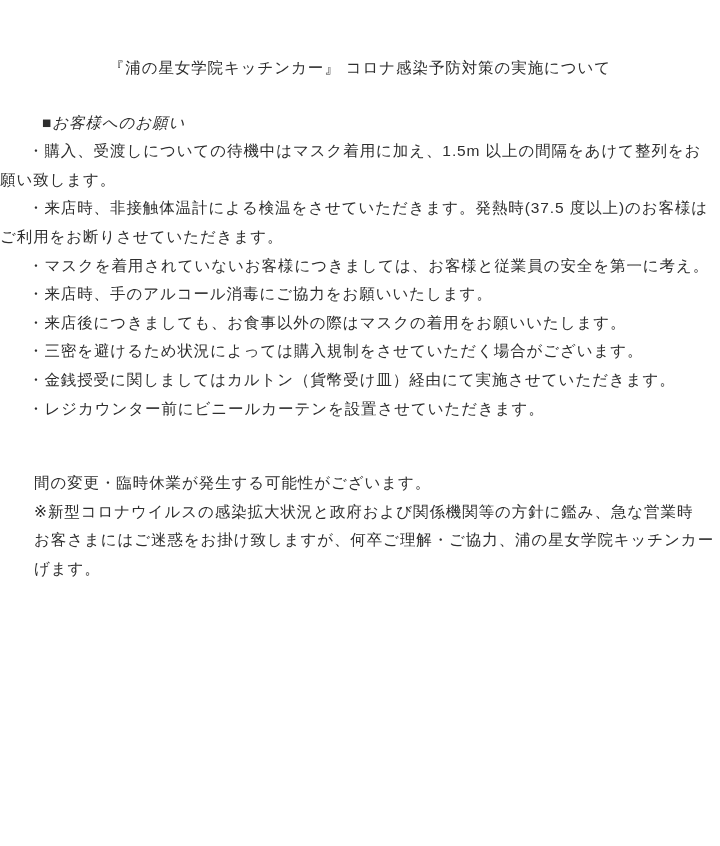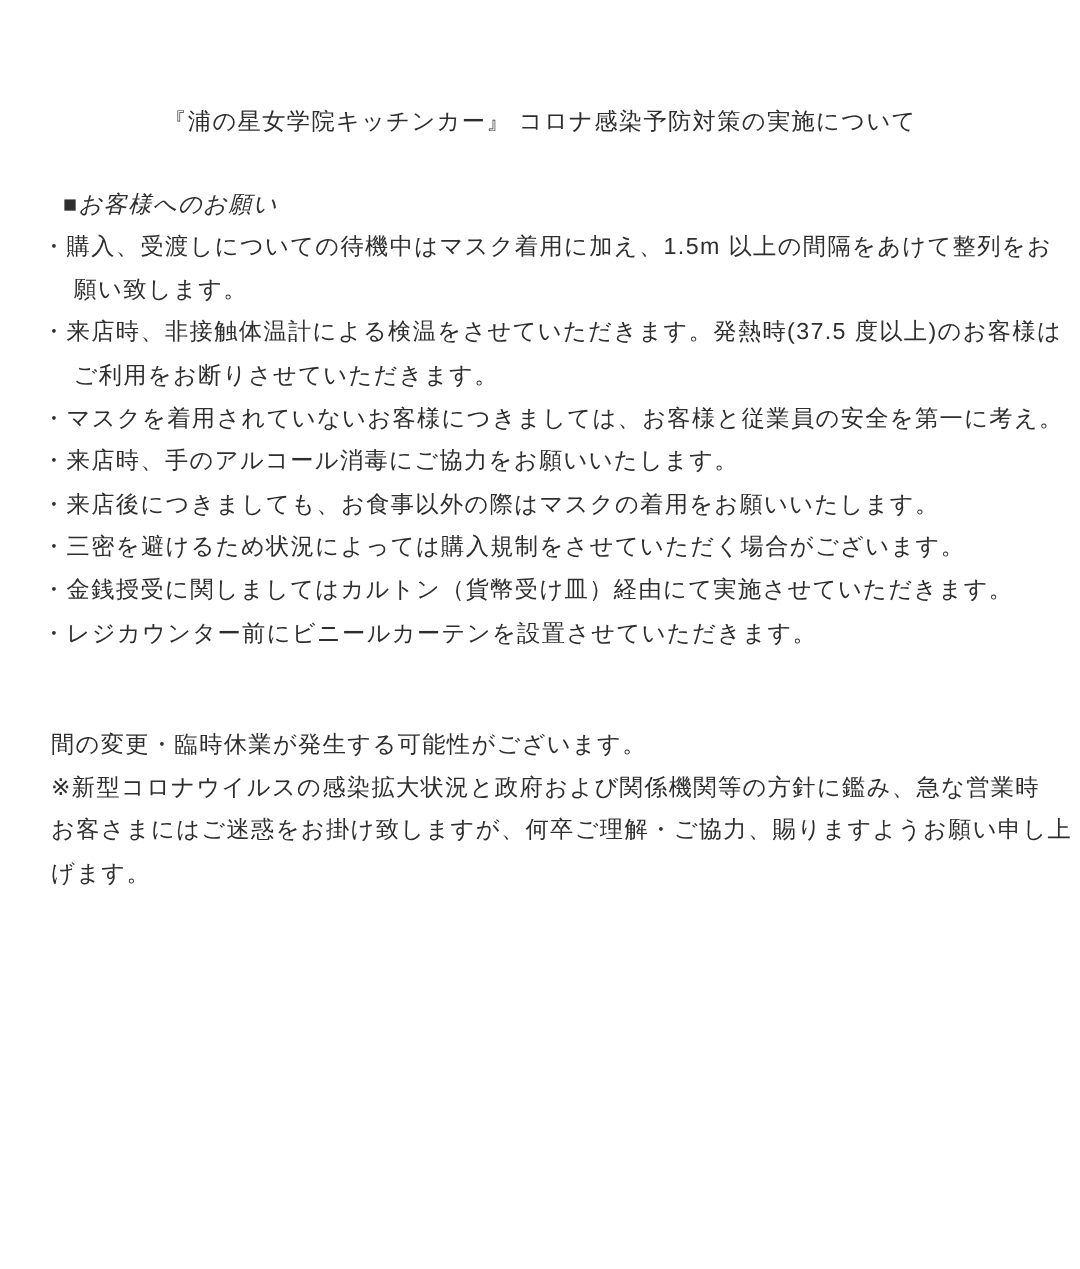--- a/index.html
+++ b/index.html
@@ -14,21 +14,21 @@
     background: #ffffff;
     overflow: hidden;
     font-family: "Liberation Sans", "DejaVu Sans", sans-serif;
     font-size: 15.5px;
     letter-spacing: 0.9px;
     line-height: 28.6px;
     color: #2e2e2e;
     -webkit-font-smoothing: antialiased;
   }
   .doc-title {
-    margin-top: 68px;
+    margin-top: 54px;
     text-align: center;
     white-space: nowrap;
   }
   .intro {
     margin-top: 26px;
   }
   .section-heading {
     margin-top: 22px;
     margin-left: 42px;
     white-space: nowrap;
@@ -37,21 +37,20 @@
   .line {
     white-space: nowrap;
   }
   .body-line {
     margin-left: 34px;
   }
   .bullet-first {
     margin-left: 28px;
   }
   .bullet-cont {
-    margin-left: 49px;
   }
   .notes {
     margin-top: 46px;
   }
 </style>
 </head>
 <body>
 
 <div class="page">
 
@@ -79,17 +78,17 @@
 
     <div class="line bullet-first">・金銭授受に関しましてはカルトン（貨幣受け皿）経由にて実施させていただきます。</div>
 
     <div class="line bullet-first">・レジカウンター前にビニールカーテンを設置させていただきます。</div>
 
   </div>
 
   <div class="notes">
     <div class="line body-line">間の変更・臨時休業が発生する可能性がございます。</div>
     <div class="line body-line">※新型コロナウイルスの感染拡大状況と政府および関係機関等の方針に鑑み、急な営業時</div>
-    <div class="line body-line">お客さまにはご迷惑をお掛け致しますが、何卒ご理解・ご協力、賜りますようお願い申し上</div>
+    <div class="line body-line">お客さまにはご迷惑をお掛け致しますが、何卒ご理解・ご協力、浦の星女学院キッチンカー</div>
     <div class="line body-line">げます。</div>
   </div>
 
 </div>
 
 </body></html>

